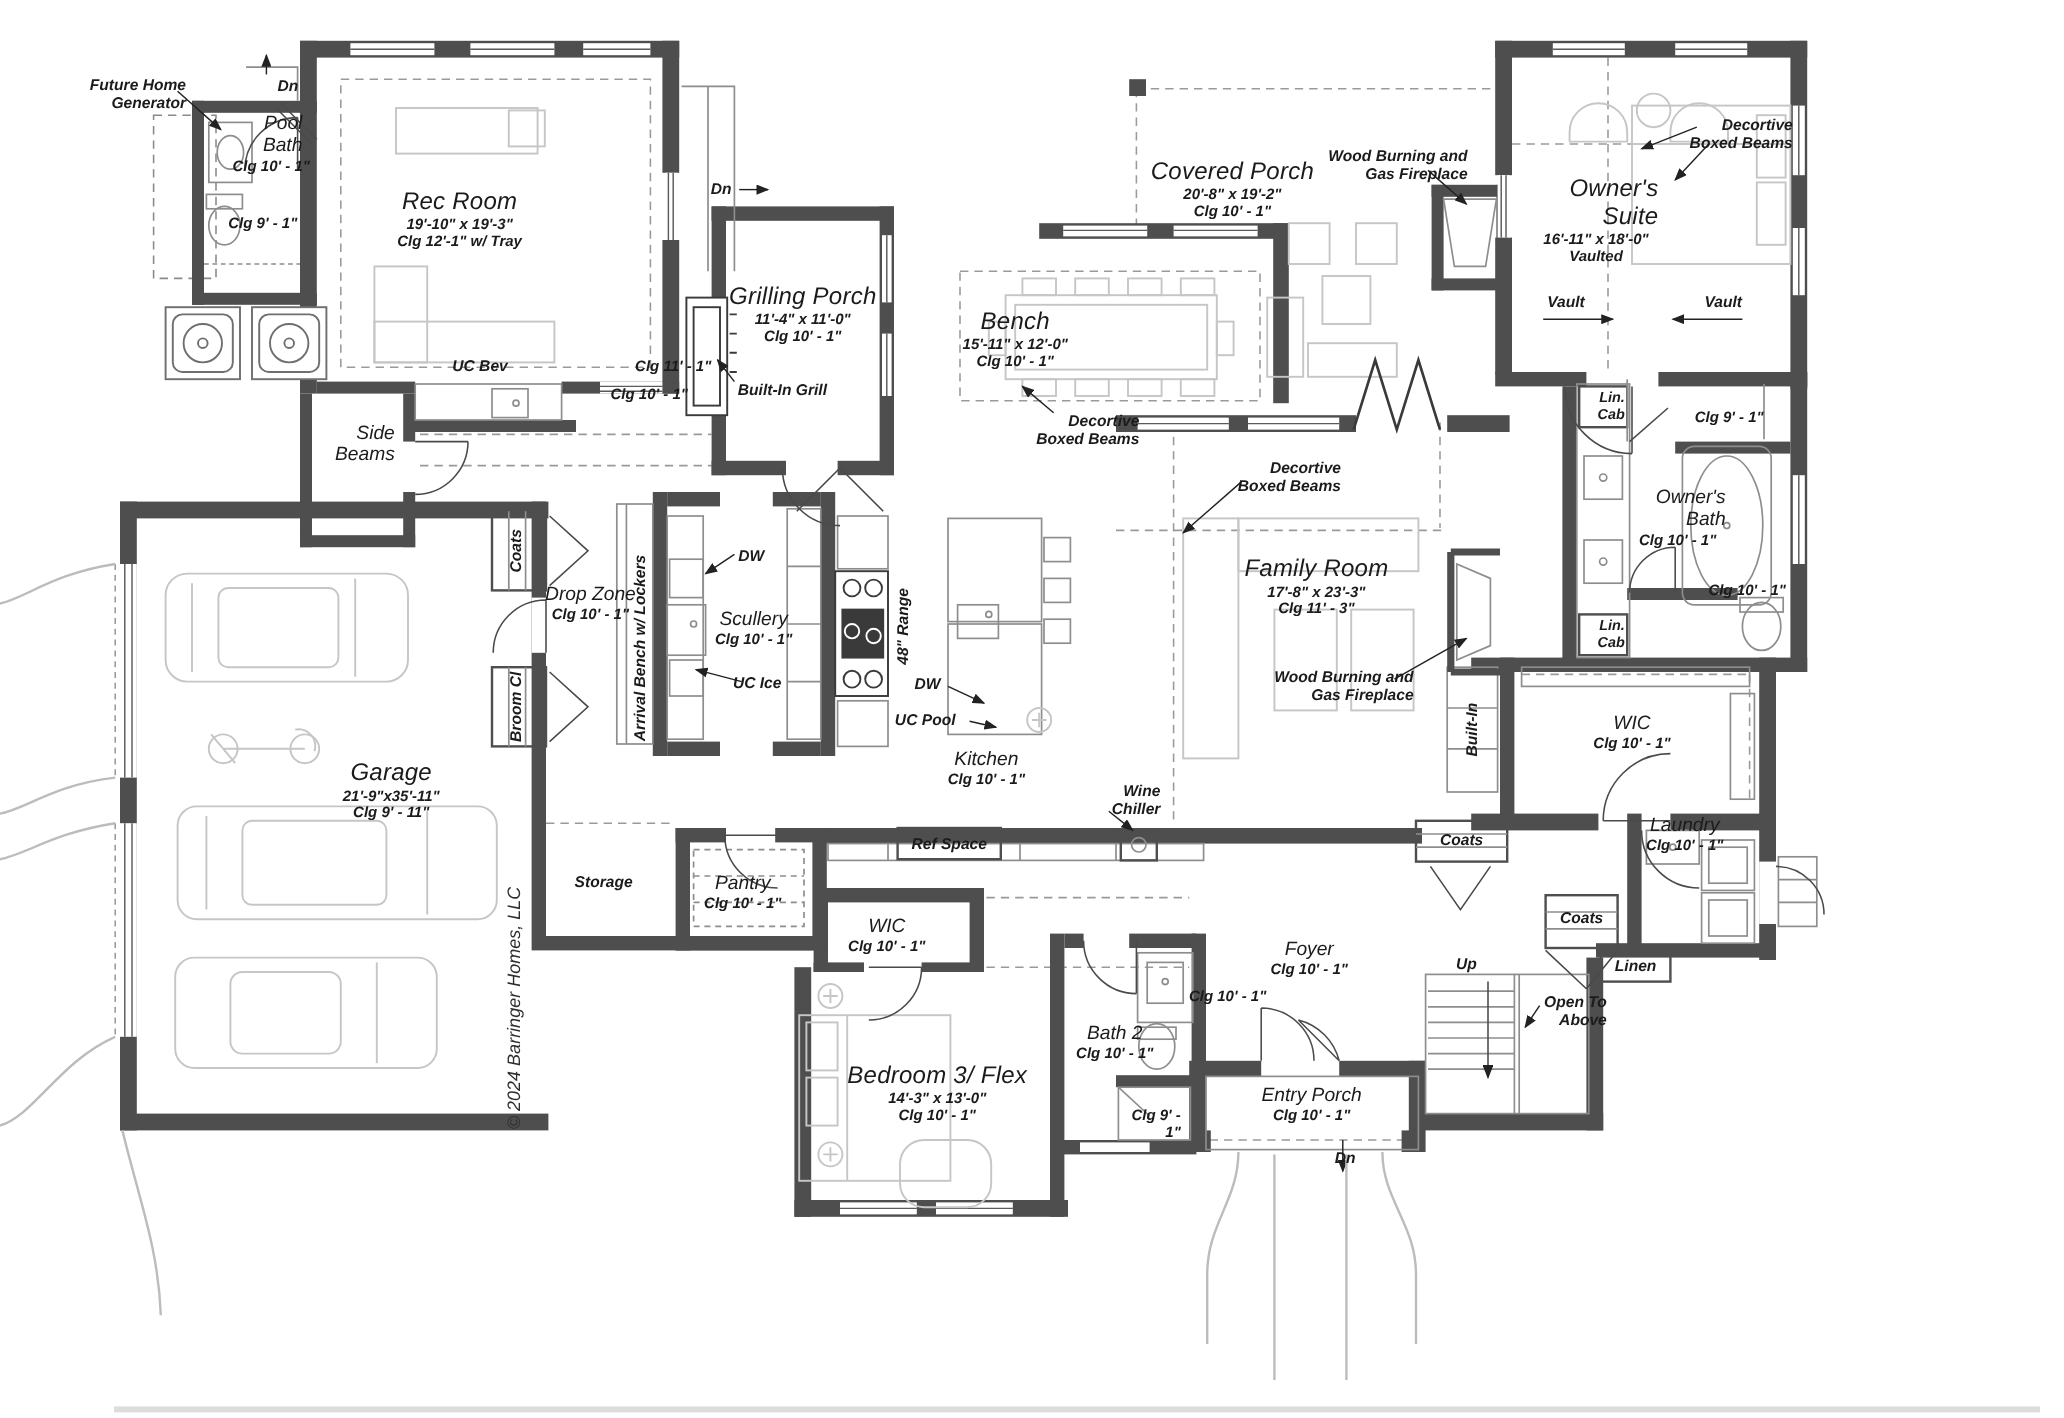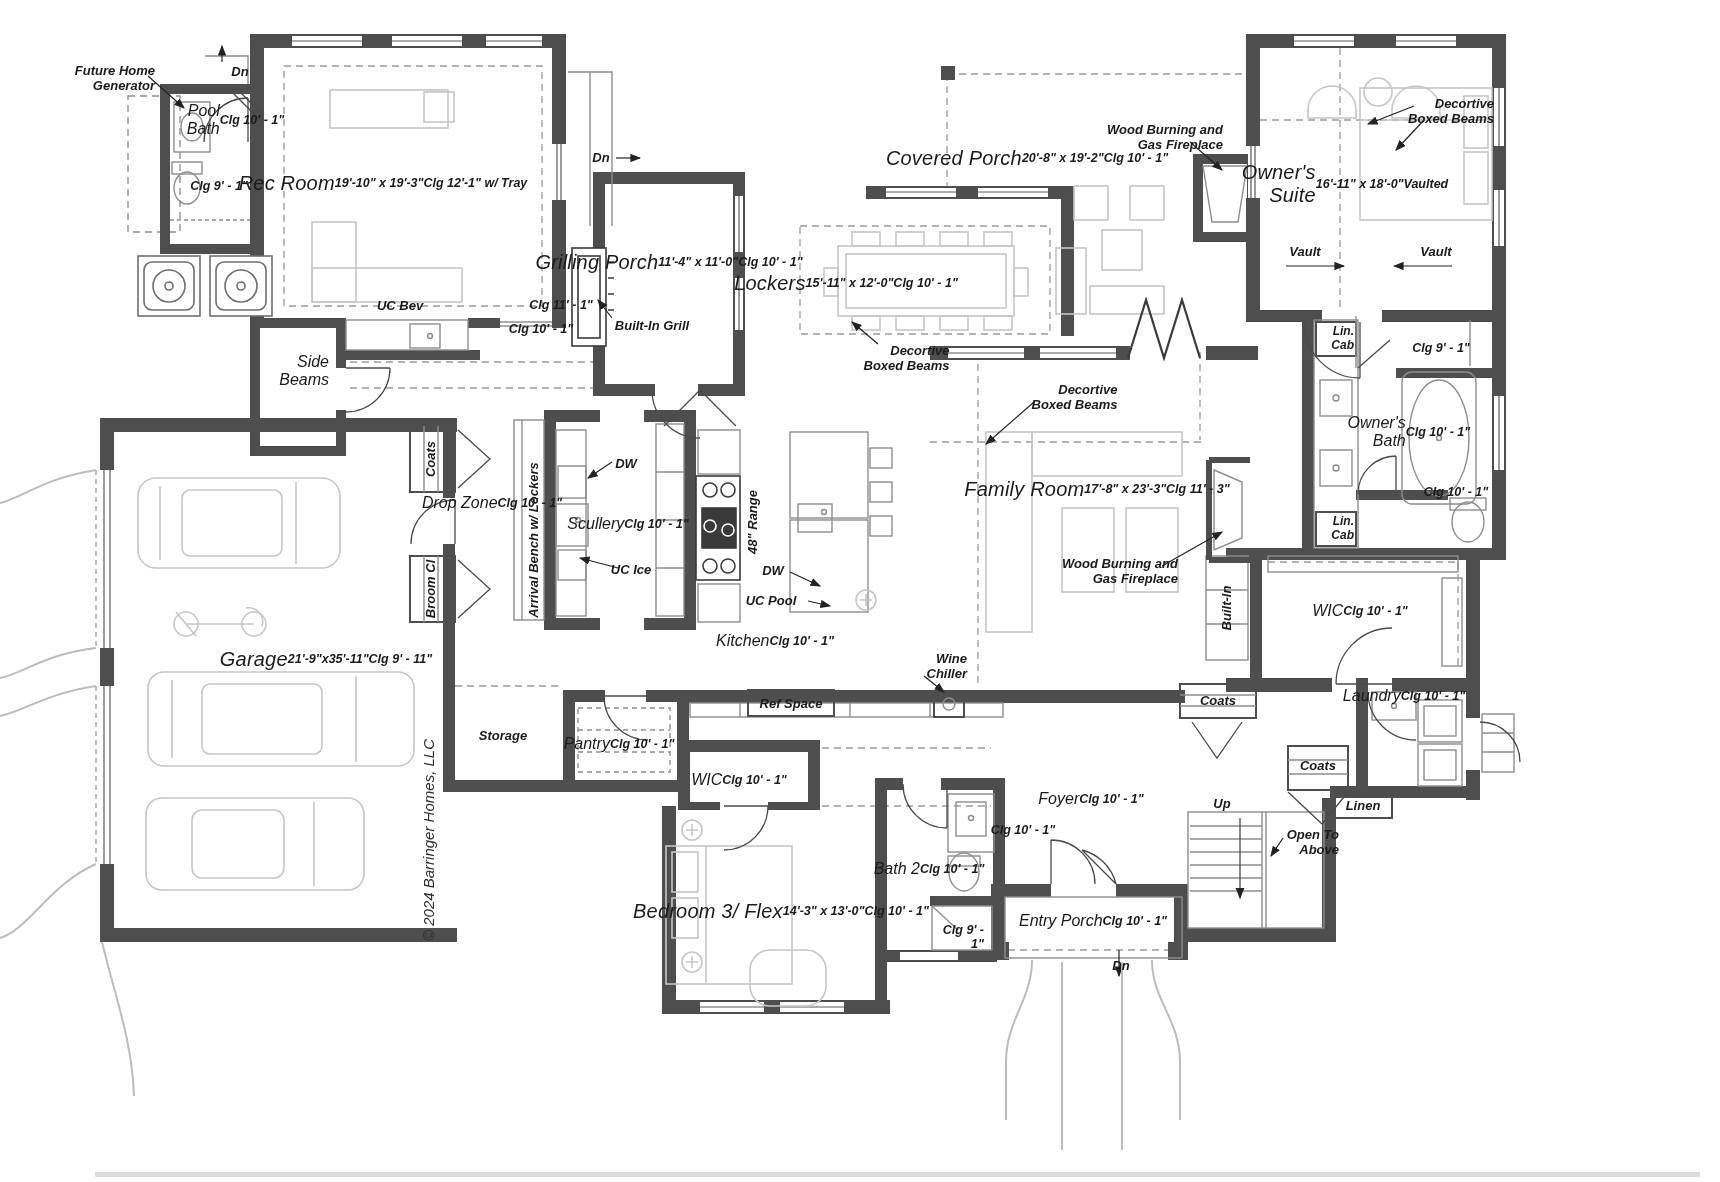--- a/index.html
+++ b/index.html
@@ -2,21 +2,21 @@
 <html><head>
 <meta charset="utf-8">
 <style>
   html,body{margin:0;padding:0;background:#fff;}
   #plan{position:relative;width:1720px;height:1182px;background:#ffffff;overflow:hidden;
         font-family:"Liberation Sans", sans-serif;color:#1b1b1b;}
   #drawing{position:absolute;left:0;top:0;}
   .lbl{position:absolute;transform:translate(-50%,-50%);text-align:center;
        font-style:italic;font-size:13px;line-height:1.15;white-space:nowrap;color:#1b1b1b;}
   .wrap{white-space:normal;text-align:right;}
-  .room{display:flex;flex-direction:row;align-items:center;}
+  .room{display:flex;flex-direction:column;align-items:center;}
   .name{font-size:20px;font-weight:500;letter-spacing:.2px;}
   .name-sm{font-size:16px;font-weight:500;}
   .dims{font-size:12.5px;font-weight:600;}
   .clg{font-size:12.5px;font-weight:600;}
   .sm{font-size:13px;font-weight:600;}
   .tiny{font-size:12px;font-weight:600;}
   .vert{transform:translate(-50%,-50%) rotate(-90deg);}
   .cr{font-size:15px;color:#2e2e2e;font-weight:500;}
 </style>
 </head>
@@ -445,21 +445,21 @@
   </div>
   <div class="lbl clg" style="left:219px;top:186px">Clg 9' - 1"</div>
 
   <div class="lbl room" style="left:669px;top:262px">
     <span class="name">Grilling Porch</span>
     <span class="dims">11'-4" x 11'-0"</span>
     <span class="clg">Clg 10' - 1"</span>
   </div>
 
   <div class="lbl room" style="left:846px;top:283px">
-    <span class="name">Lockers</span>
+    <span class="name">Bench</span>
     <span class="dims">15'-11" x 12'-0"</span>
     <span class="clg">Clg 10' - 1"</span>
   </div>
 
   <div class="lbl room" style="left:1027px;top:158px">
     <span class="name">Covered Porch</span>
     <span class="dims">20'-8" x 19'-2"</span>
     <span class="clg">Clg 10' - 1"</span>
   </div>
 
@@ -480,21 +480,21 @@
     <span class="name-sm">WIC</span>
     <span class="clg">Clg 10' - 1"</span>
   </div>
 
   <div class="lbl room" style="left:1097px;top:489px">
     <span class="name">Family Room</span>
     <span class="dims">17'-8" x 23'-3"</span>
     <span class="clg">Clg 11' - 3"</span>
   </div>
 
-  <div class="lbl room" style="left:775px;top:641px">
+  <div class="lbl room" style="left:822px;top:641px">
     <span class="name-sm">Kitchen</span>
     <span class="clg">Clg 10' - 1"</span>
   </div>
 
   <div class="lbl room" style="left:628px;top:524px">
     <span class="name-sm">Scullery</span>
     <span class="clg">Clg 10' - 1"</span>
   </div>
 
   <div class="lbl room" style="left:492px;top:503px">

